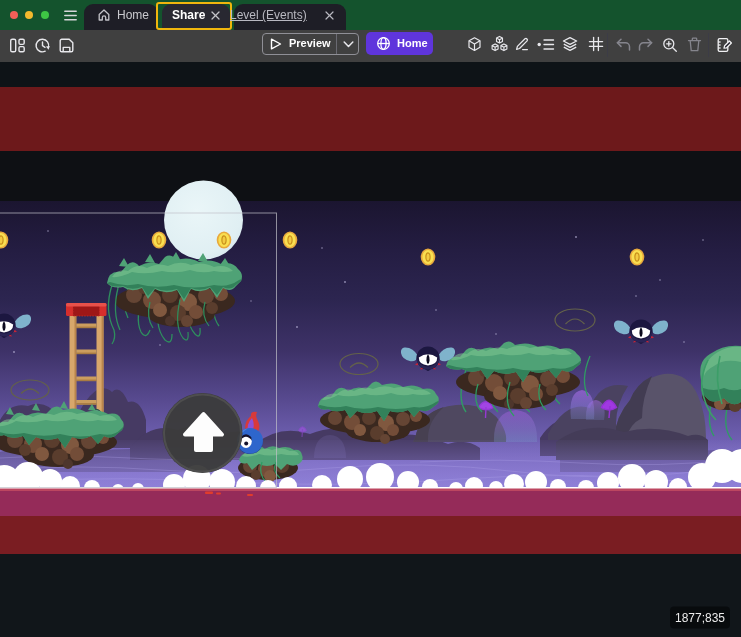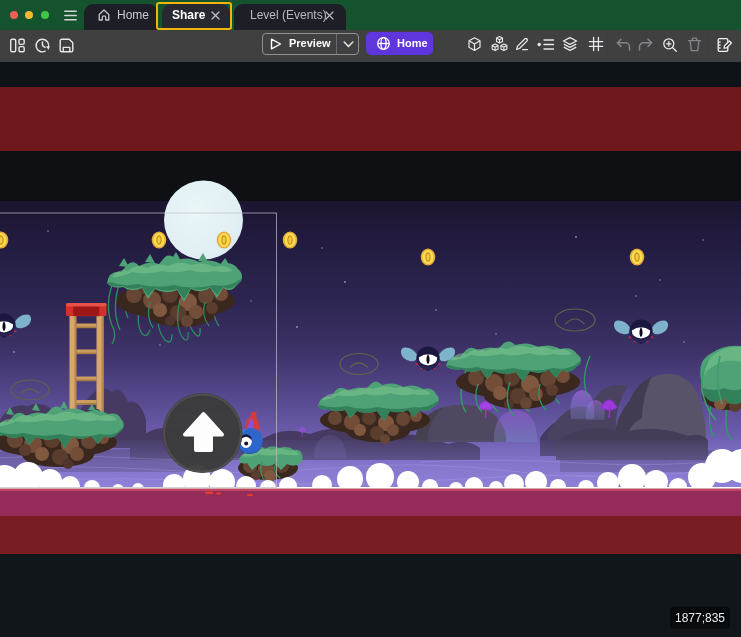--- a/index.html
+++ b/index.html
@@ -41,21 +41,21 @@
     <div class="abs" style="left:156px;top:1.5px;width:76px;height:28.5px;border:2px solid #f0b60d;border-radius:3px;box-sizing:border-box;"></div>
     <div class="abs tabtxt" style="left:172px;top:2px;color:#ffffff;font-weight:bold;">Share</div>
     <svg class="abs" style="left:211px;top:11px" width="9" height="9" viewBox="0 0 9 9">
       <g stroke="#c3c3c9" stroke-width="1.2" stroke-linecap="round">
         <line x1="1" y1="1" x2="8" y2="8"></line>
           <line x1="8" y1="1" x2="1" y2="8"></line>
       </g>
     </svg>
 
     <div class="tab" style="left:234px;width:112px;background:#1e1e26;"></div>
-    <div class="abs tabtxt" style="left:250px;top:2px;color:#b9b9c1;">Level (Events)</div>
+    <div class="abs tabtxt" style="left:230px;top:2px;color:#b9b9c1;text-decoration:underline;">Level (Events)</div>
     <svg class="abs" style="left:325px;top:11px" width="9" height="9" viewBox="0 0 9 9">
       <g stroke="#b9b9c1" stroke-width="1.2" stroke-linecap="round">
         <line x1="1" y1="1" x2="8" y2="8"></line>
           <line x1="8" y1="1" x2="1" y2="8"></line>
       </g>
     </svg>
   </div>
 
   <div id="toolbar">
 

